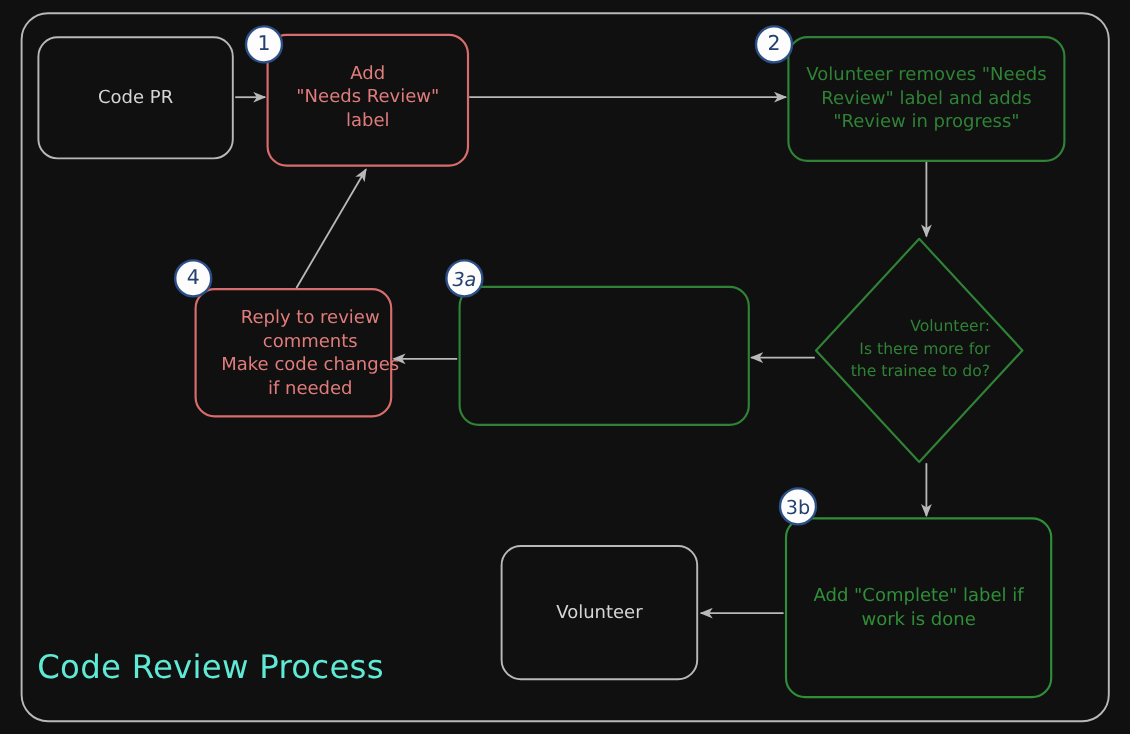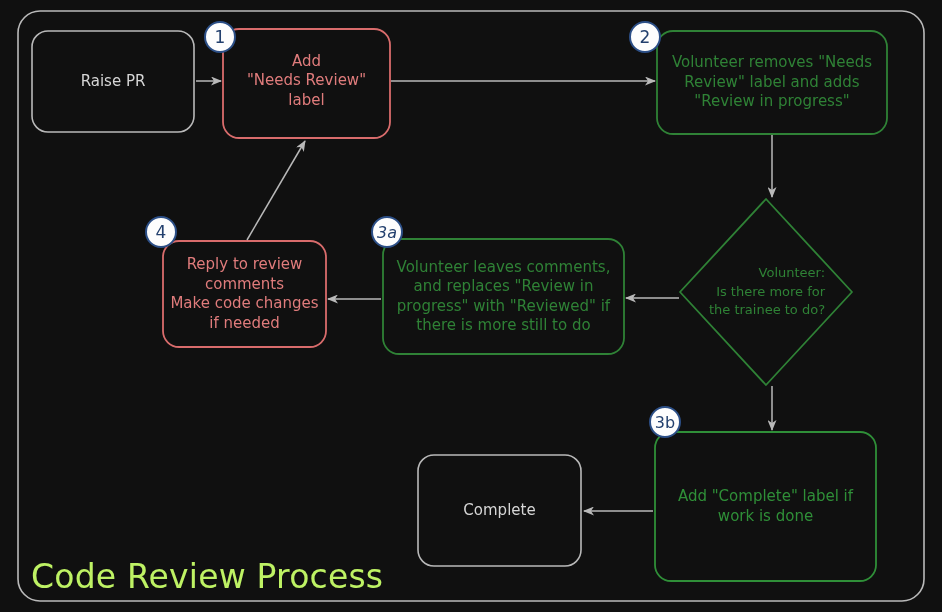--- a/index.html
+++ b/index.html
@@ -55,23 +55,23 @@
     justify-content: center;
     color: #23406e;
     font-size: 17px;
     font-family: "DejaVu Sans", sans-serif;
   }
   .badge.wide { font-size: 16px; }
 
   #diagram-title {
     position: absolute;
     left: 31px;
-    top: 557px;
-    color: #bef264;
-    font-size: 33px;
+    top: 541px;
+    color: #5eead4;
+    font-size: 27px;
     letter-spacing: 0.2px;
   }
 </style>
 </head>
 <body>
 
 <div id="canvas">
 
   <svg id="diagram-svg" viewBox="0 0 942 612" xmlns="http://www.w3.org/2000/svg">
     <defs>
@@ -108,48 +108,44 @@
 
     <line x1="381" y1="299" x2="328" y2="299" stroke="#b9b9b9" stroke-width="1.5" marker-end="url(#arrowhead)"></line>
 
     <line x1="247" y1="240" x2="305" y2="141" stroke="#b9b9b9" stroke-width="1.5" marker-end="url(#arrowhead)"></line>
 
     <line x1="772" y1="386" x2="772" y2="430" stroke="#b9b9b9" stroke-width="1.5" marker-end="url(#arrowhead)"></line>
 
     <line x1="653" y1="511" x2="584" y2="511" stroke="#b9b9b9" stroke-width="1.5" marker-end="url(#arrowhead)"></line>
   </svg>
 
-  <div class="node-label lbl-plain" style="left:32px; top:31px; width:162px; height:101px;">Raise PR</div>
+  <div class="node-label lbl-plain" style="left:32px; top:31px; width:162px; height:101px;">Code PR</div>
 
   <div class="node-label lbl-red" style="left:223px; top:29px; width:167px; height:104px;">Add
 "Needs Review"
 label</div>
 
   <div class="node-label lbl-green" style="left:657px; top:31px; width:230px; height:103px;">Volunteer removes "Needs
 Review" label and adds
 "Review in progress"</div>
 
   <div class="node-label lbl-diamond" style="left:694px; top:242px; width:146px; height:100px;text-align:right;">Volunteer:
 Is there more for
 the trainee to do?</div>
 
-  <div class="node-label lbl-green" style="left:383px; top:239px; width:241px; height:115px;">Volunteer leaves comments,
-and replaces "Review in
-progress" with "Reviewed" if
-there is more still to do</div>
 
-  <div class="node-label lbl-red" style="left:163px; top:241px; width:163px; height:106px;">Reply to review
+  <div class="node-label lbl-red" style="left:163px; top:241px; width:163px; height:106px;padding-left:14px;">Reply to review
 comments
 Make code changes
 if needed</div>
 
   <div class="node-label lbl-green-b" style="left:655px; top:432px; width:221px; height:149px;">Add "Complete" label if
 work is done</div>
 
-  <div class="node-label lbl-plain" style="left:418px; top:455px; width:163px; height:111px;">Complete</div>
+  <div class="node-label lbl-plain" style="left:418px; top:455px; width:163px; height:111px;">Volunteer</div>
 
   <div class="badge" style="left:204px; top:21px;">1</div>
 
   <div class="badge" style="left:629px; top:21px;">2</div>
 
   <div class="badge wide" style="left:371px; top:216px;font-style:italic;">3a</div>
 
   <div class="badge" style="left:145px; top:216px;">4</div>
 
   <div class="badge wide" style="left:649px; top:406px;text-align:center;">3b</div>

